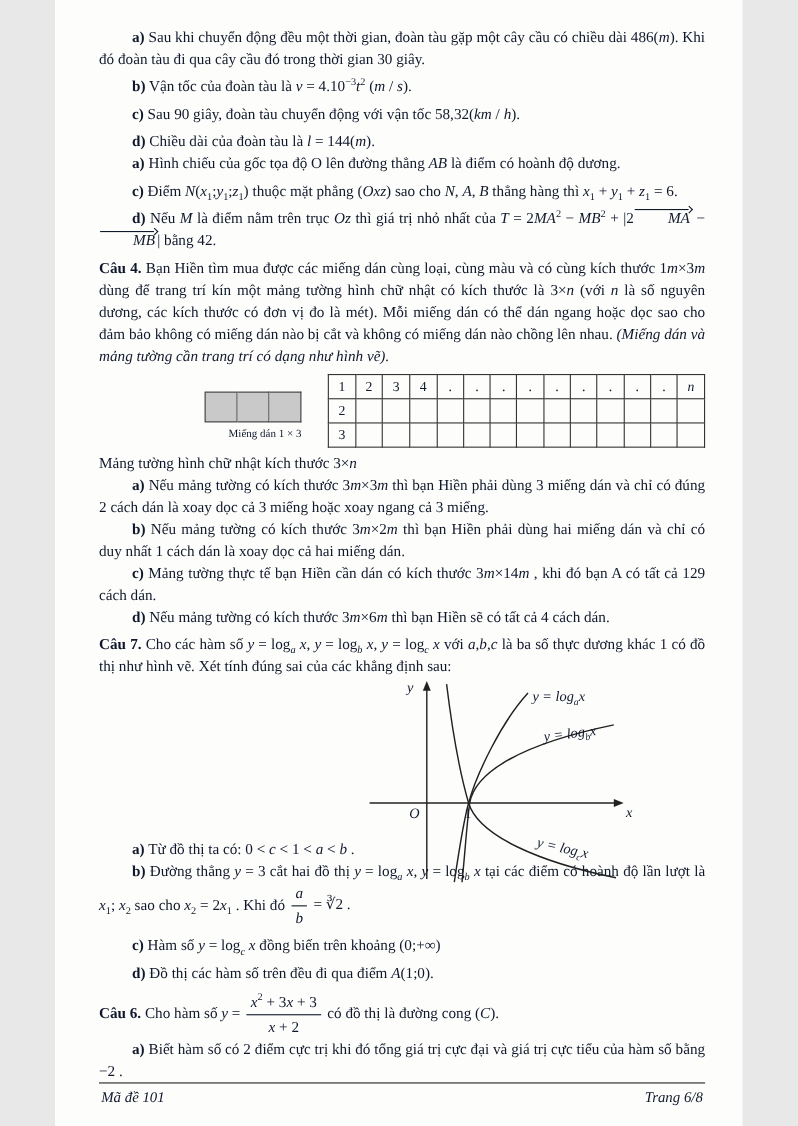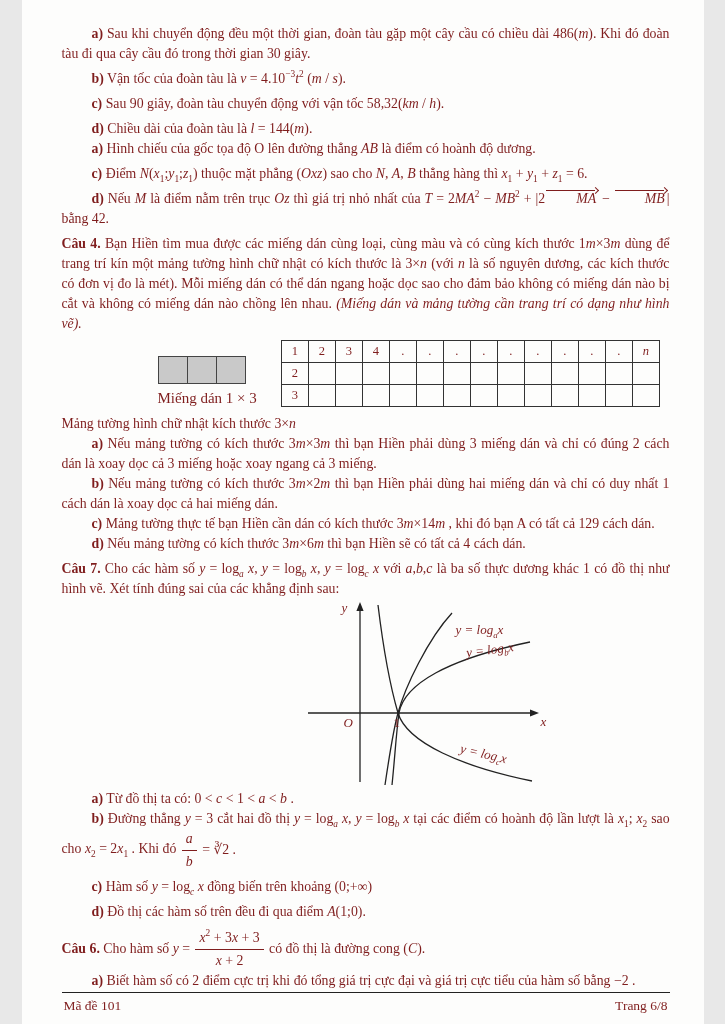--- a/index.html
+++ b/index.html
@@ -1,19 +1,19 @@
 <!DOCTYPE html>
 <html><head>
 <meta charset="utf-8">
 <style>
   html,body{margin:0;padding:0;background:#e8e8e8;}
   .page{
-    width:682px;height:1024px;box-sizing:border-box;margin:0 auto;
-    background:#fdfdfc;color:#7f1d1d;
-    padding:24px 34px 8px 40px;
+    width:625px;height:1024px;box-sizing:border-box;margin:0 auto;
+    background:#fdfdfc;color:#0f172a;
+    padding:24px 34px 16px 40px;
     font-family:"Liberation Serif","DejaVu Serif","DejaVu Sans",serif;
     font-size:13.8px;line-height:1.45;
     display:flex;flex-direction:column;overflow:hidden;
   }
   p{margin:0;text-align:justify;}
   .item{text-indent:30px;}
   .sp{margin-top:5px;}
   b.lbl{font-weight:bold;}
   sup,sub{font-size:68%;line-height:0;}
   i{font-family:"Liberation Serif","DejaVu Serif",serif;}
@@ -23,30 +23,30 @@
     border-top:1px solid currentColor;border-right:1px solid currentColor;transform:rotate(45deg);}
   .frac{display:inline-block;vertical-align:middle;text-align:center;text-indent:0;margin:0 2px;}
   .frac .num{display:block;padding:0 4px 1px;border-bottom:1px solid currentColor;}
   .frac .den{display:block;padding:1px 4px 0;}
   
   .fig4{display:flex;align-items:flex-start;gap:24px;padding-left:96px;margin:6px 0 4px;}
   .sticker-block{margin-top:16px;text-align:center;}
   .strip{display:flex;}
   .strip-cell{width:28px;height:26px;background:#c9c9c9;border:1px solid #444;border-left:none;}
   .strip-cell:first-child{border-left:1px solid #444;}
-  .strip-label{font-size:15px;margin-top:4px;white-space:nowrap;text-align:right;}
+  .strip-label{font-size:10px;margin-top:4px;white-space:nowrap;text-align:right;}
   table.wall{border-collapse:collapse;}
   table.wall td{width:26px;height:21px;border:1px solid #333;text-align:center;
     font-size:12.5px;padding:0;line-height:1;}
   
   .graph{position:relative;width:260px;height:186px;margin:2px auto 2px 236px;}
   .graph svg{position:absolute;left:0;top:0;}
   .glabel{position:absolute;font-style:italic;font-size:13px;white-space:nowrap;line-height:1;}
   .footer{margin-top:auto;border-top:1.4px solid #222;display:flex;justify-content:space-between;
-    padding:3px 2px 0;font-size:13.5px;}
+    padding:3px 2px 0;font-size:13.5px;font-style:italic;}
 </style>
 </head>
 <body>
 
 <div class="page">
 
   <p class="item"><b class="lbl">a)</b><span> Sau khi chuyển động đều một thời gian, đoàn tàu gặp một cây cầu có chiều dài 486(<i>m</i>). Khi đó đoàn tàu đi qua cây cầu đó trong thời gian 30 giây.</span></p>
   <p class="item sp"><b class="lbl">b)</b><span> Vận tốc của đoàn tàu là <i>v</i> = 4.10<sup>−3</sup><i>t</i><sup>2</sup> (<i>m</i> / <i>s</i>).</span></p>
   <p class="item sp"><b class="lbl">c)</b><span> Sau 90 giây, đoàn tàu chuyển động với vận tốc 58,32(<i>km</i> / <i>h</i>).</span></p>
   <p class="item sp"><b class="lbl">d)</b><span> Chiều dài của đoàn tàu là <i>l</i> = 144(<i>m</i>).</span></p>
@@ -140,21 +140,21 @@
       </g>
       <g fill="#222" stroke="none">
         <polygon points="62,1 58.4,10 65.6,10"></polygon>
         <polygon points="241,112 232,108.4 232,115.6"></polygon>
       </g>
     </svg>
     <span class="glabel" style="left:44px;top:0px;">y</span>
     <span class="glabel" style="left:243px;top:114px;">x</span>
     <span class="glabel" style="left:46px;top:115px;">O</span>
     <span class="glabel" style="left:96px;top:115px;font-style:normal;">1</span>
-    <span class="glabel" style="left:158px;top:22px;">y = log<sub>a</sub>x</span>
+    <span class="glabel" style="left:158px;top:8px;">y = log<sub>a</sub>x</span>
     <span class="glabel" style="left:168px;top:42px;transform:rotate(-7deg);">y = log<sub>b</sub>x</span>
     <span class="glabel" style="left:162px;top:146px;transform:rotate(13deg);">y = log<sub>c</sub>x</span>
   </div>
 
   <p class="item"><b class="lbl">a)</b><span> Từ đồ thị ta có: 0 &lt; <i>c</i> &lt; 1 &lt; <i>a</i> &lt; <i>b</i> .</span></p>
   <p class="item"><b class="lbl">b)</b><span> Đường thẳng <i>y</i> = 3 cắt hai đồ thị <i>y</i> = log<sub><i>a</i></sub> <i>x</i>, <i>y</i> = log<sub><i>b</i></sub> <i>x</i> tại các điểm có hoành độ lần lượt là <i>x</i><sub>1</sub>; <i>x</i><sub>2</sub> sao cho <i>x</i><sub>2</sub> = 2<i>x</i><sub>1</sub> . Khi đó </span><span class="frac"><span class="num"><i>a</i></span><span class="den"><i>b</i></span></span><span> = ∛2 .</span></p>
   <p class="item sp"><b class="lbl">c)</b><span> Hàm số <i>y</i> = log<sub><i>c</i></sub> <i>x</i> đồng biến trên khoảng (0;+∞)</span></p>
   <p class="item sp"><b class="lbl">d)</b><span> Đồ thị các hàm số trên đều đi qua điểm <i>A</i>(1;0).</span></p>
 
   <p class="sp" style="margin-top:6px;"><b class="lbl">Câu 6.</b><span> Cho hàm số <i>y</i> = </span><span class="frac"><span class="num"><i>x</i><sup>2</sup> + 3<i>x</i> + 3</span><span class="den"><i>x</i> + 2</span></span><span> có đồ thị là đường cong (<i>C</i>).</span></p>

